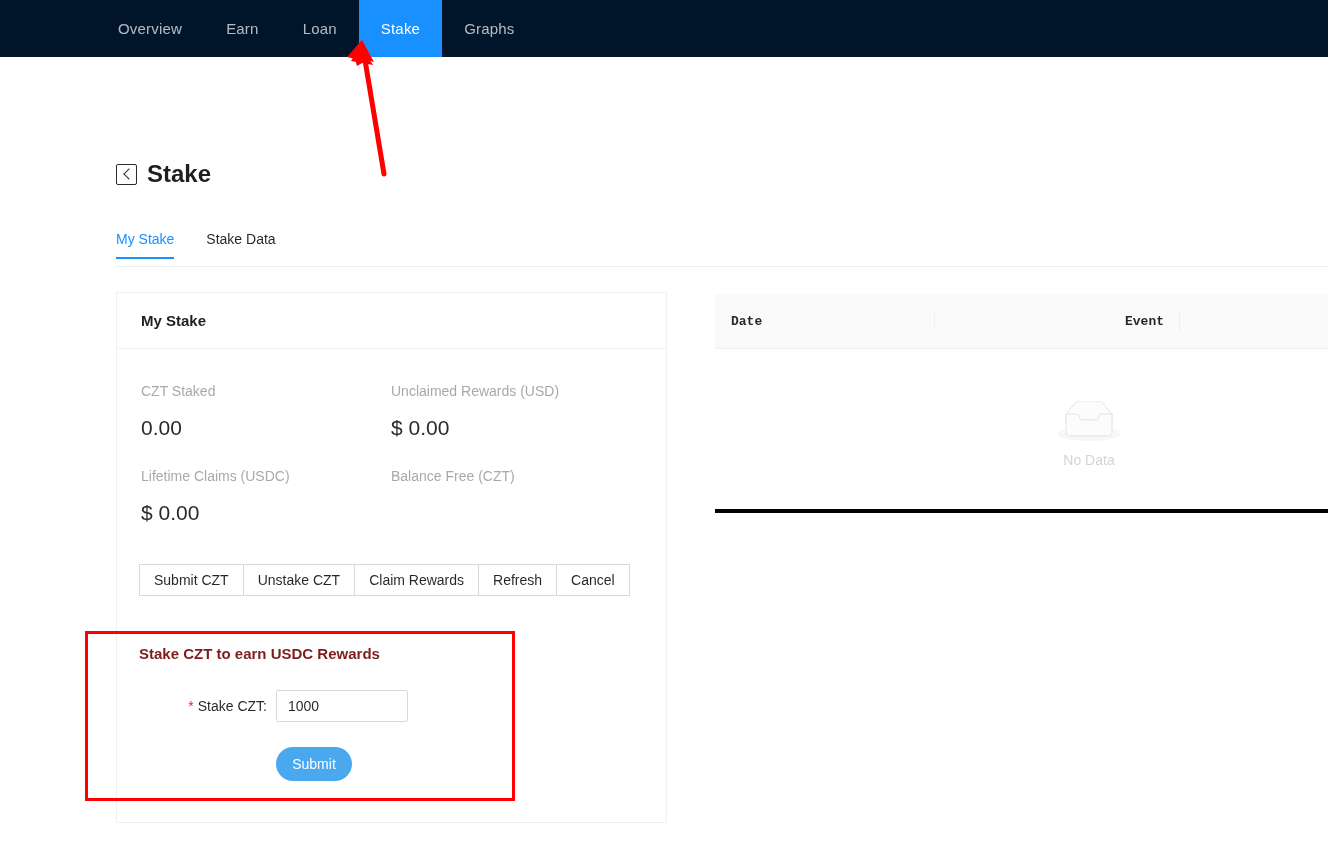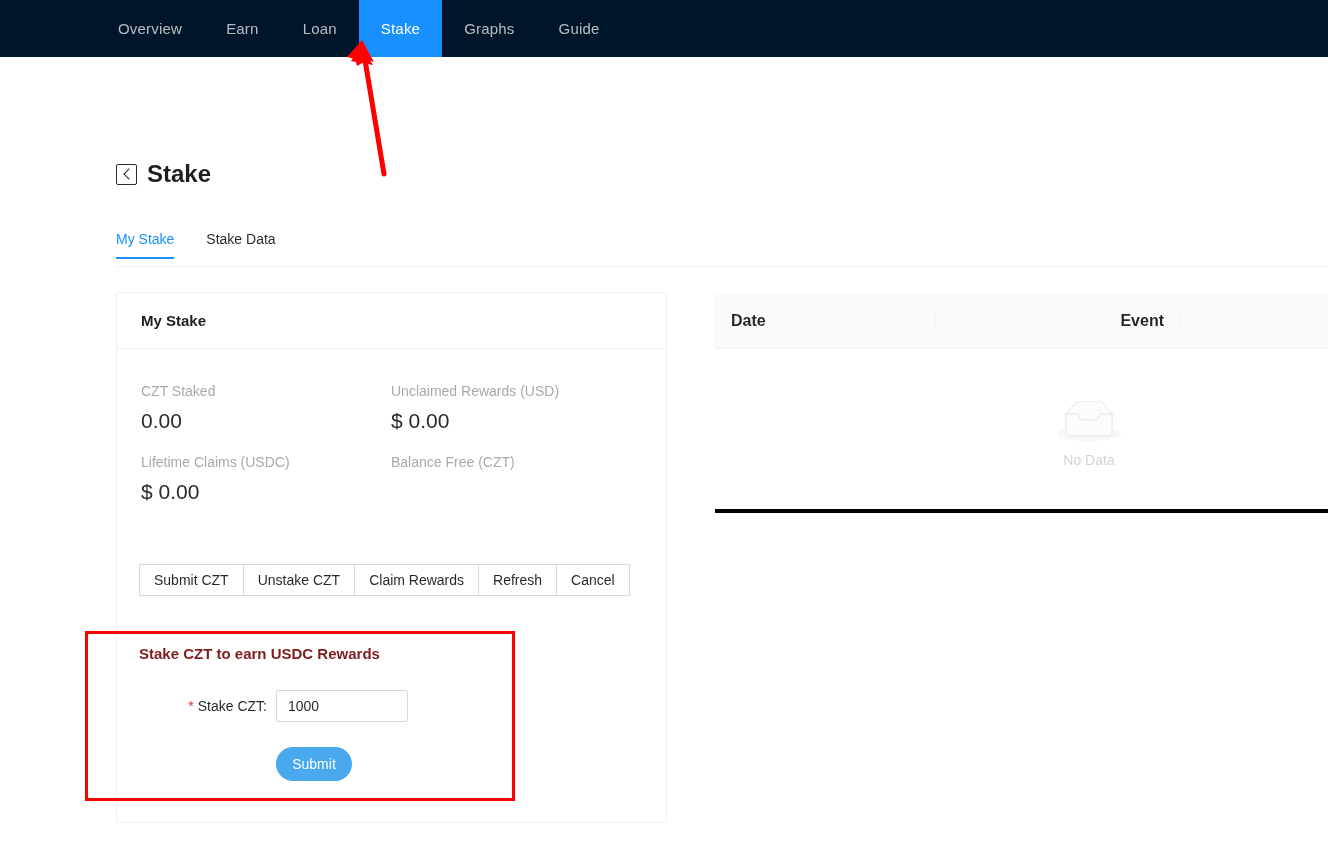--- a/index.html
+++ b/index.html
@@ -107,21 +107,21 @@
     display: flex;
     align-items: center;
     padding: 0 24px;
   }
   #stake-card-title { font-size: 15px; font-weight: 600; color: #1f1f1f; }
   #stake-card-body { padding: 22px 24px 0 24px; }
 
   .stat-grid {
     display: grid;
     grid-template-columns: 250px 1fr;
-    row-gap: 5px;
+    row-gap: 12px;
   }
   .stat-label {
     font-size: 14px;
     color: #a9a9a9;
     padding-top: 12px;
     padding-bottom: 5px;
   }
   .stat-value {
     font-size: 21px;
     color: #2b2b2b;
@@ -208,27 +208,28 @@
     width: 613px;
   }
   #table-header {
     display: flex;
     height: 55px;
     background: #fafafa;
     border-bottom: 1px solid #f0f0f0;
     align-items: center;
   }
   .th {
-    font-size: 16px;
+    font-size: 13px;
     font-weight: 600;
     color: rgba(0,0,0,0.85);
     position: relative;
     height: 100%;
     display: flex;
     align-items: center;
+    font-family: Liberation Mono, monospace;
   }
   .th.date { width: 220px; padding-left: 16px; }
   .th.event {
     width: 245px;
     justify-content: flex-end;
     padding-right: 16px;
   }
   .th.date::after, .th.event::after {
     content: "";
     position: absolute;
@@ -274,21 +275,20 @@
 </style>
 </head>
 <body>
 
 <div id="topnav">
   <div class="nav-item">Overview</div>
   <div class="nav-item">Earn</div>
   <div class="nav-item">Loan</div>
   <div class="nav-item active">Stake</div>
   <div class="nav-item">Graphs</div>
-  <div class="nav-item">Guide</div>
 </div>
 
 <div id="page-title-row">
   <div id="back-icon"></div>
   <div id="page-title">Stake</div>
 </div>
 
 <div id="tabs">
   <div class="tab active">My Stake</div>
   <div class="tab">Stake Data</div>

